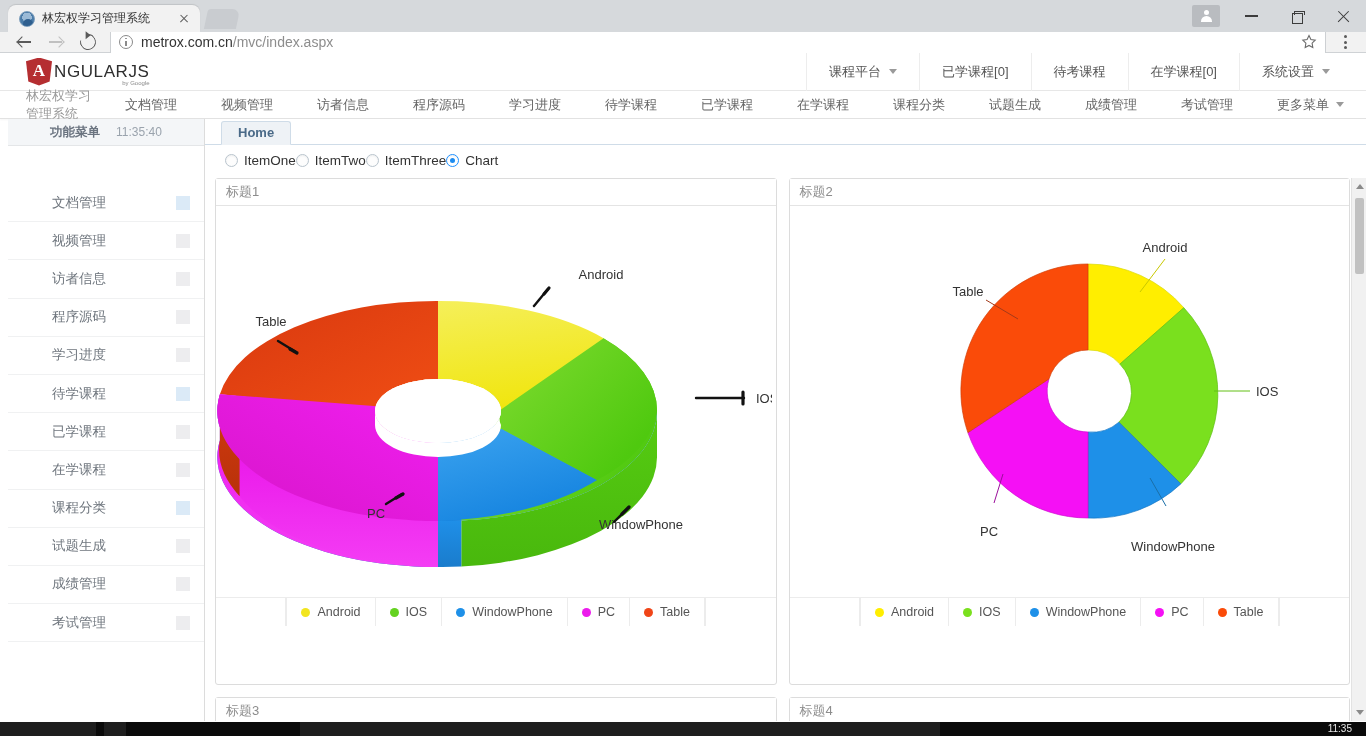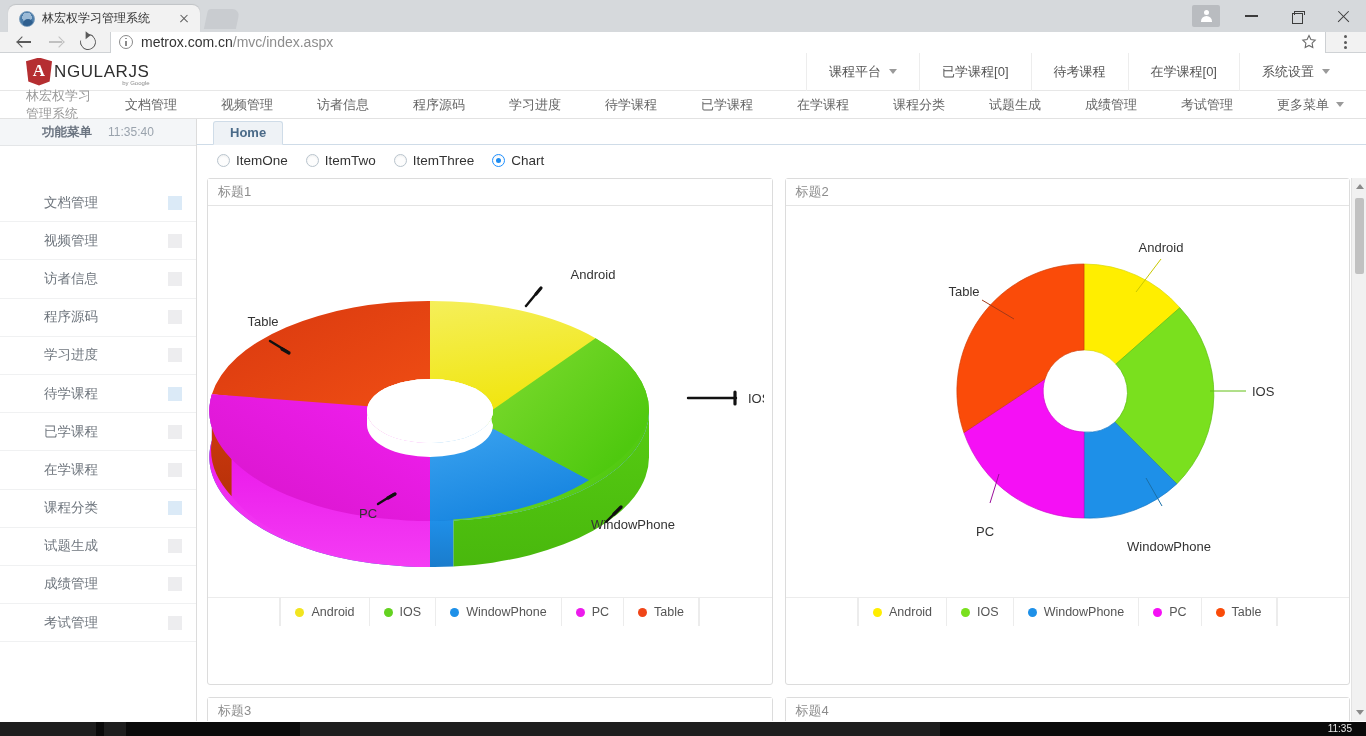--- a/index.html
+++ b/index.html
@@ -166,21 +166,21 @@
   }
 
   .menubar {
     height: 28px; background: #fff; display:flex; align-items:center;
     border-bottom: 1px solid #e2e2e2; box-shadow: 0 1px 2px rgba(0,0,0,.04);
   }
   .brandname { width: 210px; padding-left: 26px; font-size: 13px; color: #9a9a9a; }
   .menubar-items { flex:1 1 auto; display:flex; align-items:center; }
   .menubar-item { font-size: 13px; color:#666; padding: 0 22px; white-space:nowrap; display:flex; align-items:center; gap:7px; }
 
-  .body-row { display:flex; height: 602px; }
+  .body-row { display:flex; height: 602px; margin-left: 8px; }
 
   
   .sidebar { width: 197px; border-right: 1px solid #dcdcdc; background:#fff; position:relative; }
   .sidebar-head {
     height: 27px; background: #f4f6f8; border-bottom: 1px solid #e4e6e8;
     display:flex; align-items:center; justify-content:center; gap: 16px;
   }
   .sidebar-head .label { font-size: 12.5px; color: #6b7480; font-weight: bold; }
   .sidebar-head .clock { font-size: 12px; color: #9aa3ad; }
   .myspace {
@@ -197,21 +197,21 @@
   .side-item.hl .sq { background:#dbeaf7; }
 
   
   .content { flex: 1 1 auto; position: relative; background:#fff; overflow:hidden; }
   .tabs-row { height: 26px; border-bottom: 1px solid #cfdce8; display:flex; align-items:flex-end; padding-left: 16px; background:#fff;}
   .ctab {
     padding: 3px 16px 4px 16px; font-size: 13px; color:#4a6a88; font-weight:bold;
     background:#eef2f6; border:1px solid #cfdce8; border-bottom:1px solid #eef2f6; border-radius:3px 3px 0 0;
     position:relative; top:1px;
   }
-  .radio-row { display:flex; align-items:center; gap: 18px; padding: 8px 0 9px 20px; }
+  .radio-row { display:flex; align-items:center; padding: 8px 0 9px 20px; }
   .radio-item { display:flex; align-items:center; gap:6px; font-size:13.5px; color:#333; }
   .radio {
     width: 13px; height: 13px; border-radius:50%; border:1px solid #b9c4cd; background:#fdfdfd;
     box-shadow: inset 0 1px 2px rgba(0,0,0,.06); position:relative; flex:0 0 auto;
   }
   .radio.sel { border-color:#1e90ff; background:#fff; }
   .radio.sel::after{
     content:""; position:absolute; left:3px; top:3px; width:5px; height:5px; border-radius:50%; background:#1e8cf0;
   }
 

